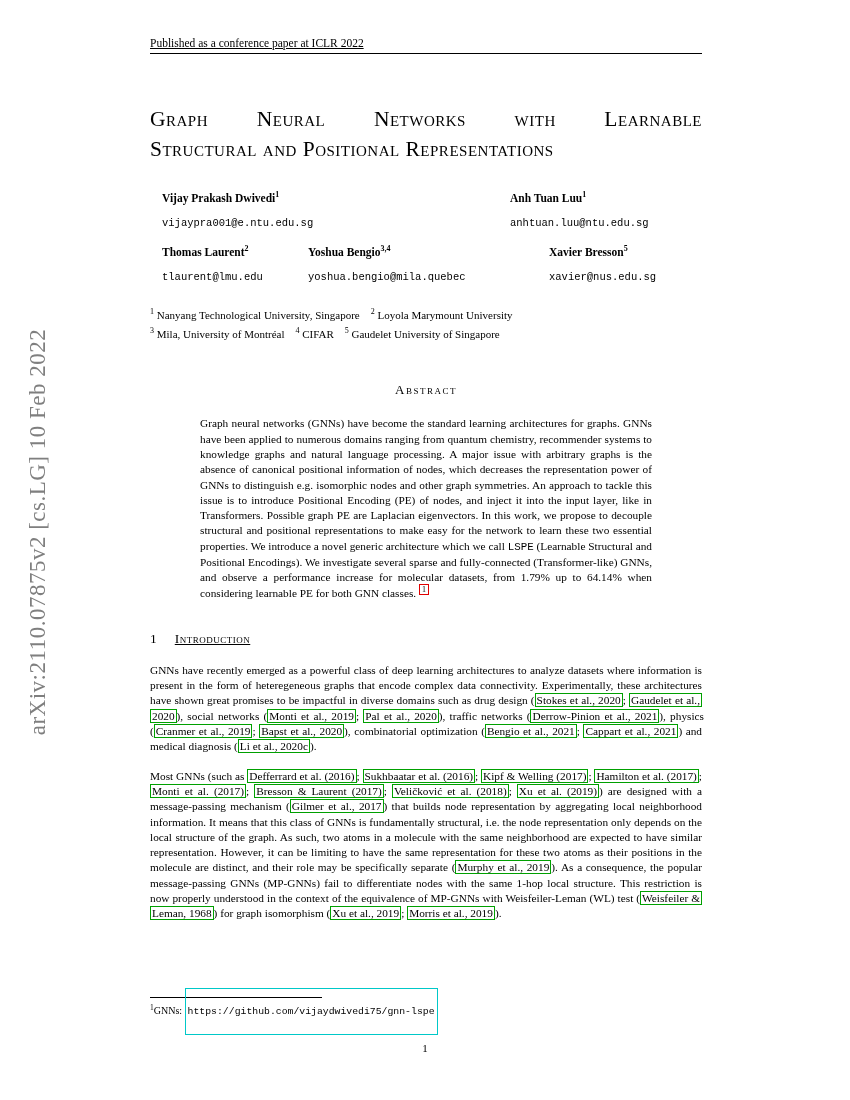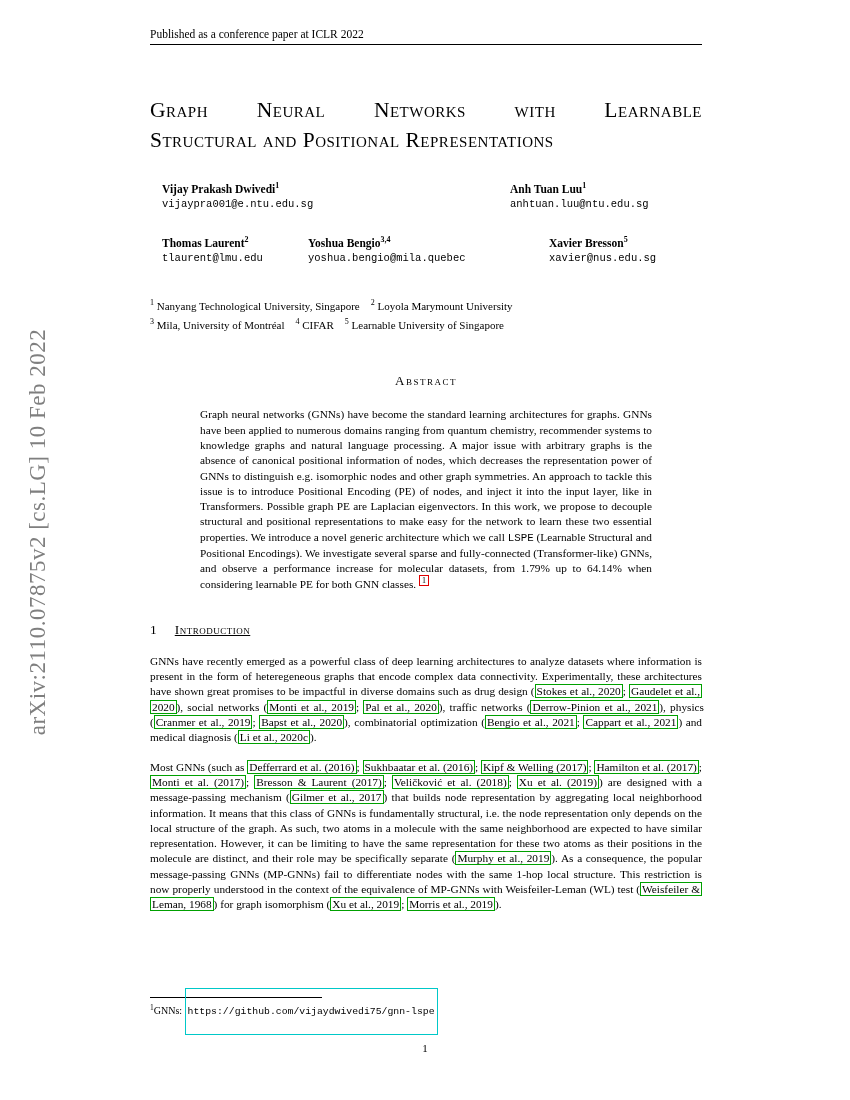--- a/index.html
+++ b/index.html
@@ -8,34 +8,34 @@
     --url-cyan:#00c8c8;
     --stamp-gray:#7f7f7f;
   }
   *{box-sizing:border-box;}
   html,body{margin:0;padding:0;background:#fff;}
   .page{
     position:relative;width:850px;height:1100px;background:#fff;
     font-family:"Liberation Serif", serif;color:#000;overflow:hidden;
   }
   .content{position:absolute;left:150px;top:0;width:552px;}
-  .header-line{padding-top:28px;font-size:11.5px;}
+  .header-line{padding-top:37px;font-size:11.5px;text-decoration:underline;}
   .header-rule{border:0;border-top:1.2px solid #000;margin:4px 0 0 0;}
 
   .title{margin-top:50px;font-size:21.5px;font-variant:small-caps;letter-spacing:.5px;line-height:30px;}
   .title-line1{text-align:justify;text-align-last:justify;}
   .title-line2{text-align:left;}
 
   .authors-row{position:relative;}
   .authors-row.row1{margin-top:26px;height:46px;}
   .authors-row.row2{margin-top:8px;height:46px;}
   .author{position:absolute;top:0;}
   .author .name{font-weight:bold;font-size:11.5px;}
   .author .name sup{font-weight:bold;font-size:8px;}
-  .author .email{font-family:"Liberation Mono", monospace;font-size:10.5px;margin-top:3px;}
+  .author .email{font-family:"Liberation Mono", monospace;font-size:10.5px;margin-top:13px;}
   .pos-a1{left:12px;} .pos-a2{left:360px;}
   .pos-a3{left:12px;} .pos-a4{left:158px;} .pos-a5{left:399px;}
 
   .affiliations{margin-top:14px;font-size:11px;line-height:16.5px;}
   .affiliations sup{font-size:8px;}
 
   .abstract-heading{margin-top:40px;text-align:center;font-variant:small-caps;font-size:13px;letter-spacing:1.5px;}
   .abstract-body{margin:18px 0 0 50px;width:452px;text-align:justify;font-size:11.3px;line-height:15.3px;}
 
   .section-heading{margin-top:30px;font-size:13.5px;}
@@ -113,21 +113,21 @@
         <div class="email">yoshua.bengio@mila.quebec</div>
       </div>
       <div class="author pos-a5">
         <div class="name"><span>Xavier Bresson</span><sup>5</sup></div>
         <div class="email">xavier@nus.edu.sg</div>
       </div>
     </div>
 
     <div class="affiliations">
       <div><sup>1</sup><span> Nanyang Technological University, Singapore </span><sup>2</sup><span> Loyola Marymount University</span></div>
-      <div><sup>3</sup><span> Mila, University of Montréal </span><sup>4</sup><span> CIFAR </span><sup>5</sup><span> Learnable University of Singapore</span></div>
+      <div><sup>3</sup><span> Mila, University of Montréal </span><sup>4</sup><span> CIFAR </span><sup>5</sup><span> Gaudelet University of Singapore</span></div>
     </div>
 
     <div class="abstract-heading">Abstract</div>
     <div class="abstract-body"><span>Graph neural networks (GNNs) have become the standard learning architectures for graphs. GNNs have been applied to numerous domains ranging from quantum chemistry, recommender systems to knowledge graphs and natural language processing. A major issue with arbitrary graphs is the absence of canonical positional information of nodes, which decreases the representation power of GNNs to distinguish e.g. isomorphic nodes and other graph symmetries. An approach to tackle this issue is to introduce Positional Encoding (PE) of nodes, and inject it into the input layer, like in Transformers. Possible graph PE are Laplacian eigenvectors. In this work, we propose to decouple structural and positional representations to make easy for the network to learn these two essential properties. We introduce a novel generic architecture which we call </span><span class="mono">LSPE</span><span> (Learnable Structural and Positional Encodings). We investigate several sparse and fully-connected (Transformer-like) GNNs, and observe a performance increase for molecular datasets, from 1.79% up to 64.14% when considering learnable PE for both GNN classes. </span><sup class="footref">1</sup></div>
 
     <div class="section-heading">
       <span class="section-number">1</span><span class="section-title">Introduction</span>
     </div>
 
     <div class="para first"><span>GNNs have recently emerged as a powerful class of deep learning architectures to analyze datasets where information is present in the form of heteregeneous graphs that encode complex data connectivity. Experimentally, these architectures have shown great promises to be impactful in diverse domains such as drug design (</span><span class="cite">Stokes et al., 2020</span><span>; </span><span class="cite">Gaudelet et al., 2020</span><span>), social networks (</span><span class="cite">Monti et al., 2019</span><span>; </span><span class="cite">Pal et al., 2020</span><span>), traffic networks (</span><span class="cite">Derrow-Pinion et al., 2021</span><span>), physics (</span><span class="cite">Cranmer et al., 2019</span><span>; </span><span class="cite">Bapst et al., 2020</span><span>), combinatorial optimization (</span><span class="cite">Bengio et al., 2021</span><span>; </span><span class="cite">Cappart et al., 2021</span><span>) and medical diagnosis (</span><span class="cite">Li et al., 2020c</span><span>).</span></div>

